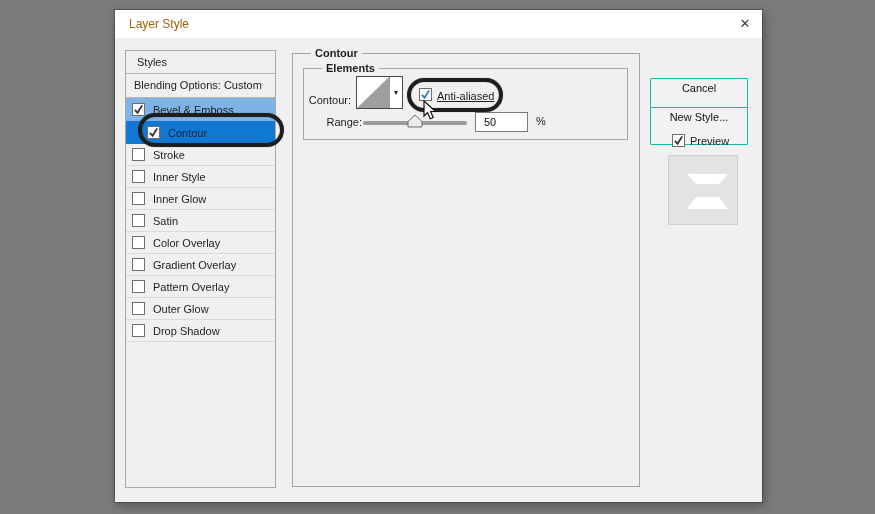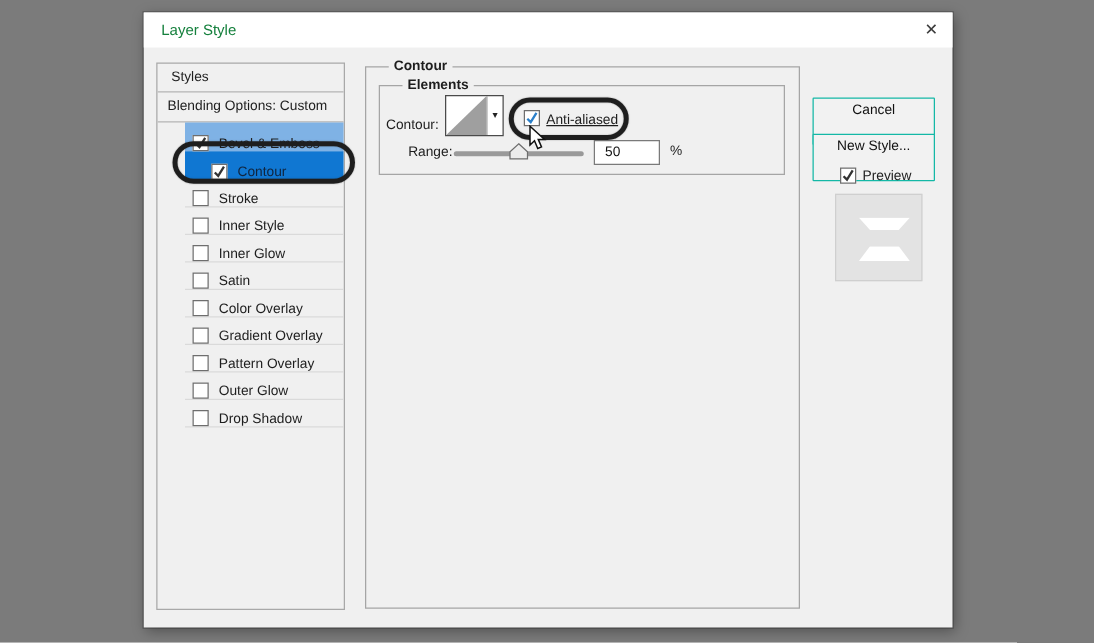--- a/index.html
+++ b/index.html
@@ -11,34 +11,34 @@
   }
   .dialog{
     position:absolute;left:115px;top:10px;width:647px;height:492px;
     background:var(--dialog-bg,#f0f0f0);
     box-shadow:0 0 0 1px rgba(0,0,0,.25), 2px 3px 10px rgba(0,0,0,.35);
     font-size:11px;color:#1d1d1d;
   }
   .titlebar{
     position:absolute;left:0;top:0;right:0;height:28px;background:var(--titlebar-bg,#fff);
   }
-  .title{position:absolute;left:14px;top:0;line-height:28px;font-size:12px;color:#15803d;}
+  .title{position:absolute;left:14px;top:0;line-height:28px;font-size:12px;color:#a16207;}
   .closebtn{
     position:absolute;right:9px;top:6px;width:16px;height:16px;line-height:16px;
     text-align:center;font-size:13px;color:#3c3c3c;cursor:default;
   }
   
   .styles-list{
     position:absolute;left:10px;top:40px;width:151px;height:438px;
     border:1px solid #a8a8a8;background:var(--dialog-bg,#f0f0f0);box-sizing:border-box;
     overflow:hidden;
   }
   .list-header{height:22px;line-height:22px;padding-left:11px;border-bottom:1px solid #b4b4b4;}
   .blending-row{height:23px;line-height:23px;padding-left:8px;border-bottom:1px solid #b4b4b4;}
-  .srow{height:22px;display:flex;align-items:flex-end;border-bottom:1px solid #dadada;box-sizing:border-box;margin-left:22px;}
+  .srow{height:22px;display:flex;align-items:center;border-bottom:1px solid #dadada;box-sizing:border-box;}
   .srow.light{background:var(--row-light-blue,#7fb2e5);border-bottom:none;height:23px;}
   .srow.selected{background:var(--row-selected-blue,#1077d2);border-bottom:none;height:23px;}
   .srow .cb{
     width:13px;height:13px;background:#fff;border:1px solid #6e6e6e;box-sizing:border-box;
     margin-left:6px;flex:0 0 13px;display:flex;align-items:center;justify-content:center;
   }
   .srow.indent .cb{margin-left:21px;}
   .srow .lbl{margin-left:8px;white-space:nowrap;}
   .srow.selected .lbl{color:#10253f;}
   

